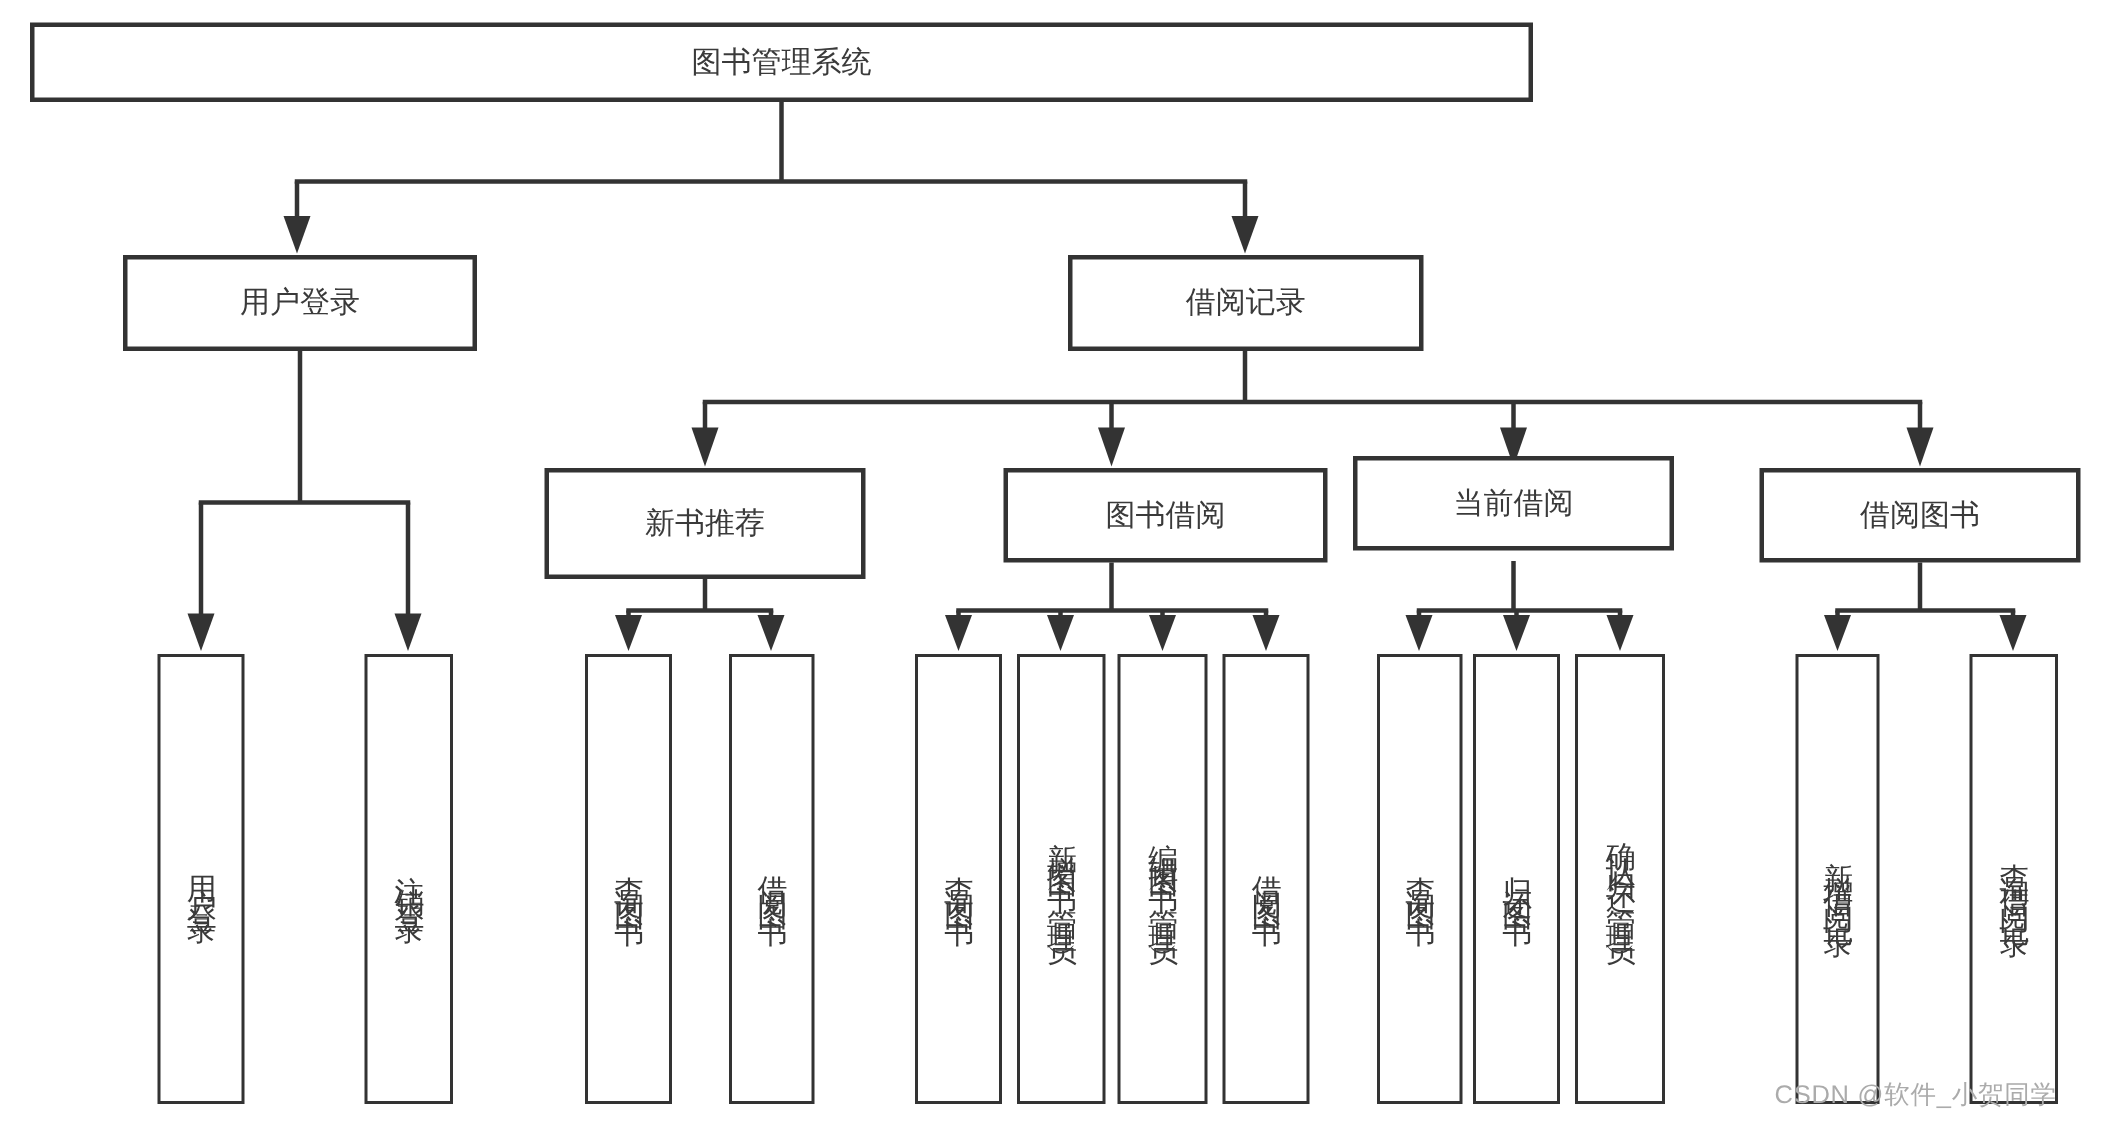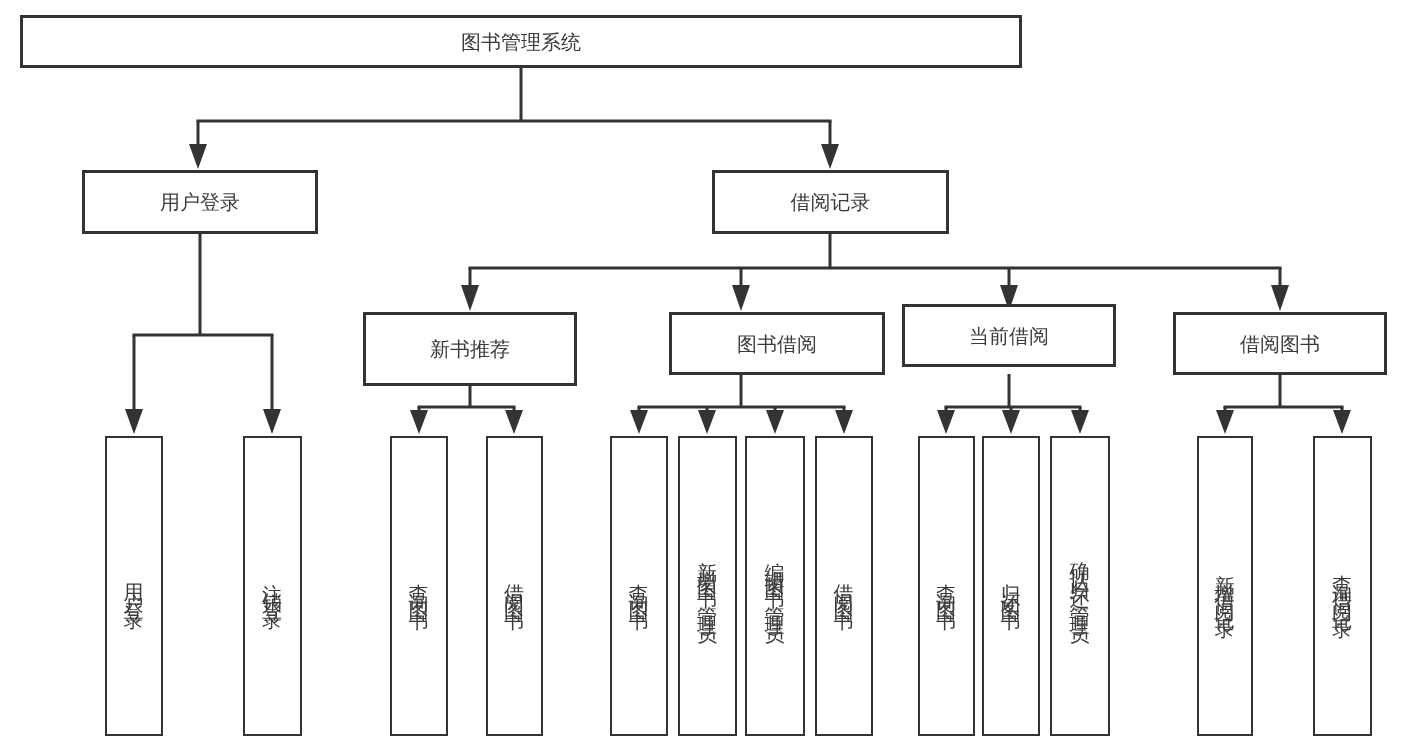--- a/index.html
+++ b/index.html
@@ -122,14 +122,15 @@
   <div class="box v" style="left:745px;top:436px;width:60px;height:300px;">编辑图书（管理员）</div>
   <div class="box v" style="left:815px;top:436px;width:58px;height:300px;">借阅图书</div>
 
   <div class="box v" style="left:918px;top:436px;width:57px;height:300px;">查询图书</div>
   <div class="box v" style="left:982px;top:436px;width:58px;height:300px;">归还图书</div>
   <div class="box v" style="left:1050px;top:436px;width:60px;height:300px;">确认归还（管理员）</div>
 
   <div class="box v" style="left:1197px;top:436px;width:56px;height:300px;">新增借阅记录</div>
   <div class="box v" style="left:1313px;top:436px;width:59px;height:300px;">查询借阅记录</div>
 
+  <div class="watermark" style="left: 1183px; top: 718px; color: rgb(171, 171, 171);">CSDN @软件_小贺同学</div>
 
 </div>
 
 </body></html>

